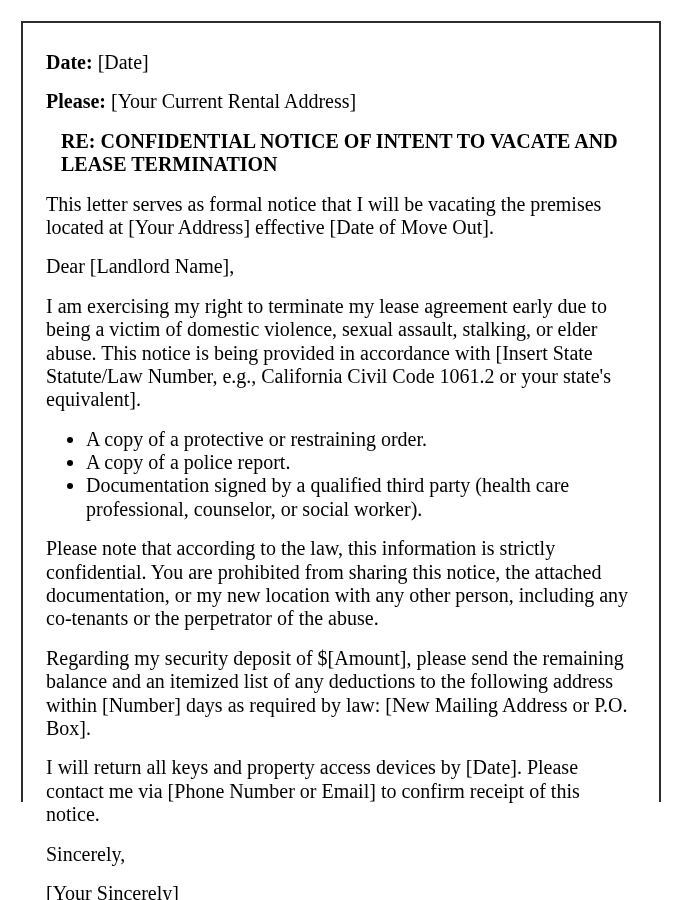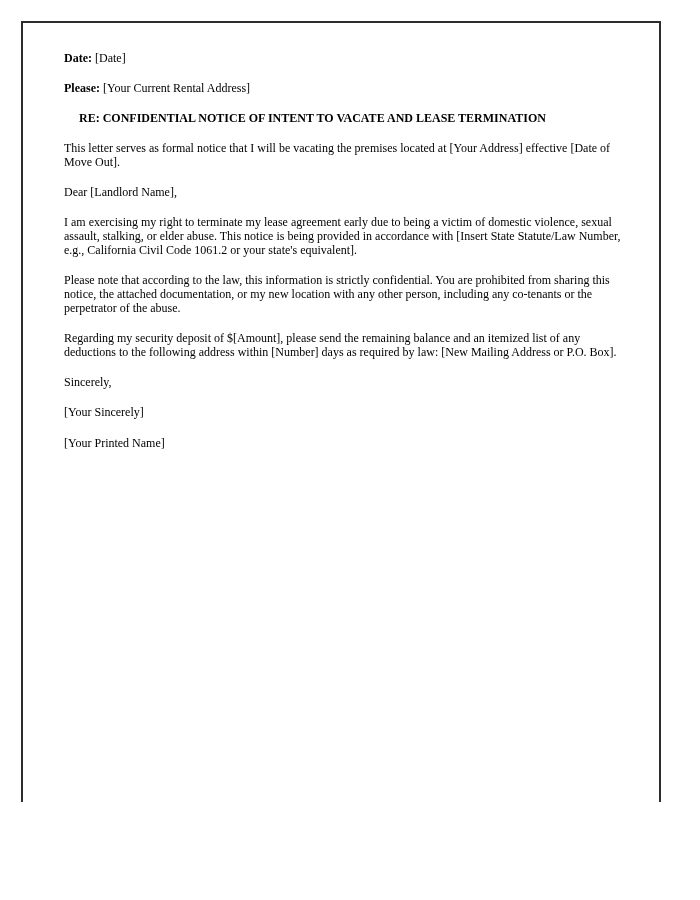--- a/index.html
+++ b/index.html
@@ -12,24 +12,24 @@
     overflow: hidden;
   }
   .letter-frame {
     position: absolute;
     left: 21px;
     top: 21px;
     width: 640px;
     height: 781px;
     border: 2px solid #2d2d2d;
     border-bottom: none;
-    padding: 12px 26px 0 41px;
+    padding: 12px 26px 0 23px;
     background: #ffffff;
     font-family: "Liberation Serif", "DejaVu Serif", serif;
-    font-size: 12px;
+    font-size: 20px;
     line-height: 1.17;
     color: #000000;
   }
   p { margin: 16px 0; }
   .meta-block { margin: 16px 0; }
   .subject { font-weight: bold; margin: 16px 15px; }
   b.lbl { font-weight: bold; }
   ul.attach-list {
     margin: 16px 0;
     padding-left: 40px;
@@ -49,25 +49,31 @@
 
   <p class="subject">RE: CONFIDENTIAL NOTICE OF INTENT TO VACATE AND LEASE TERMINATION</p>
 
   <p>This letter serves as formal notice that I will be vacating the premises located at [Your Address] effective [Date of Move Out].</p>
 
   <p>Dear [Landlord Name],</p>
 
   <p>I am exercising my right to terminate my lease agreement early due to being a victim of domestic violence, sexual assault, stalking, or elder abuse. This notice is being provided in accordance with [Insert State Statute/Law Number, e.g., California Civil Code 1061.2 or your state's equivalent].</p>
 
 
+  <ul class="attach-list">
+    <li>A copy of a protective or restraining order.</li>
+    <li>A copy of a police report.</li>
+    <li>Documentation signed by a qualified third party (health care professional, counselor, or social worker).</li>
+  </ul>
 
   <p>Please note that according to the law, this information is strictly confidential. You are prohibited from sharing this notice, the attached documentation, or my new location with any other person, including any co-tenants or the perpetrator of the abuse.</p>
 
   <p>Regarding my security deposit of $[Amount], please send the remaining balance and an itemized list of any deductions to the following address within [Number] days as required by law: [New Mailing Address or P.O. Box].</p>
 
+  <p>I will return all keys and property access devices by [Date]. Please contact me via [Phone Number or Email] to confirm receipt of this notice.</p>
 
   <p>Sincerely,</p>
 
   <p>[Your Sincerely]</p>
 
   <p>[Your Printed Name]</p>
 
 </div>
 
 </body></html>

